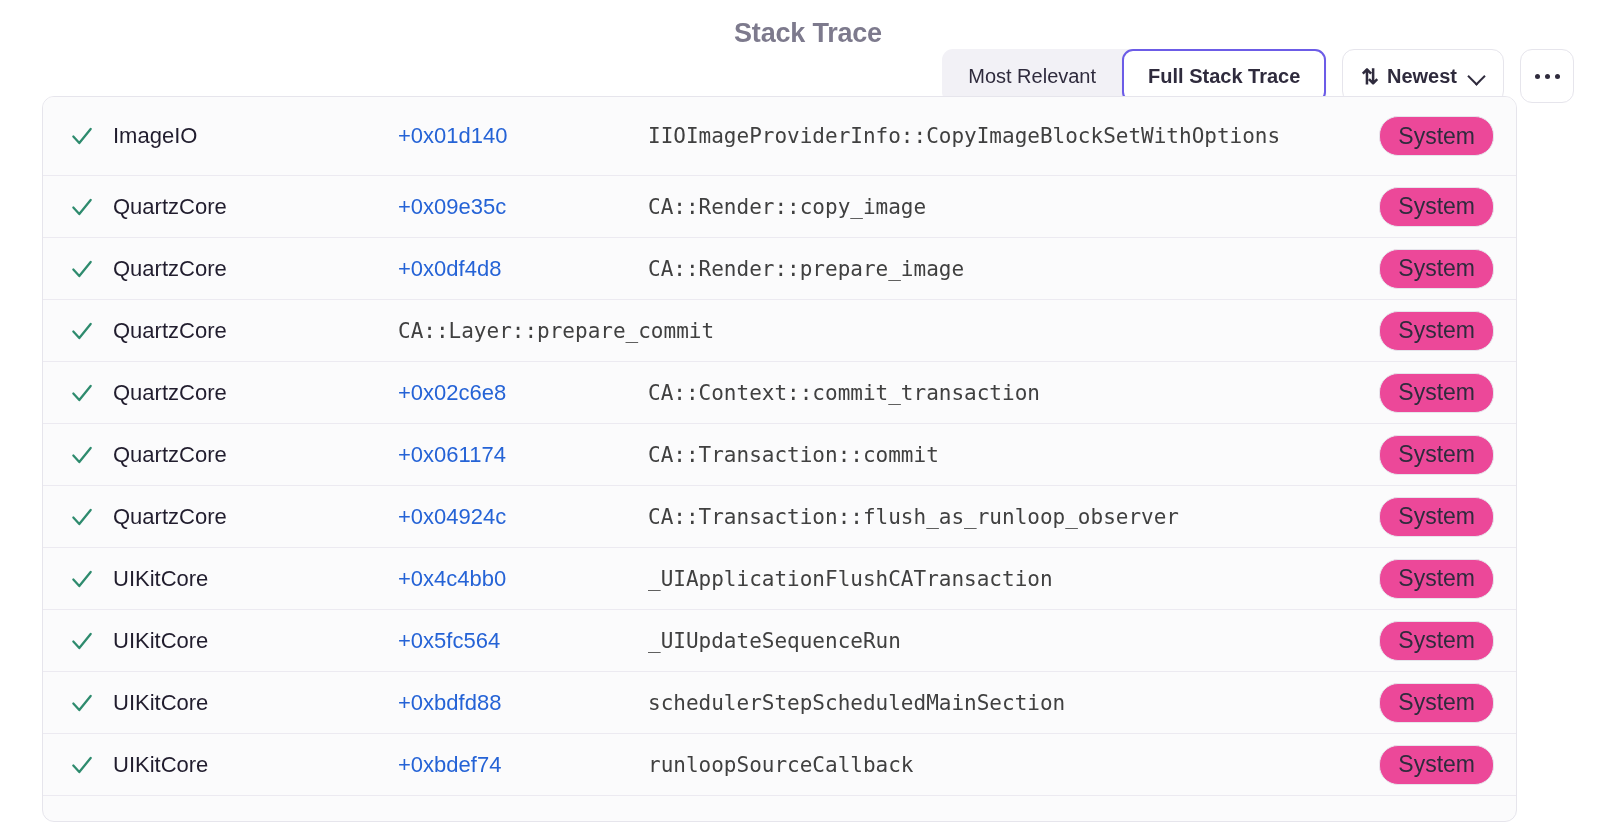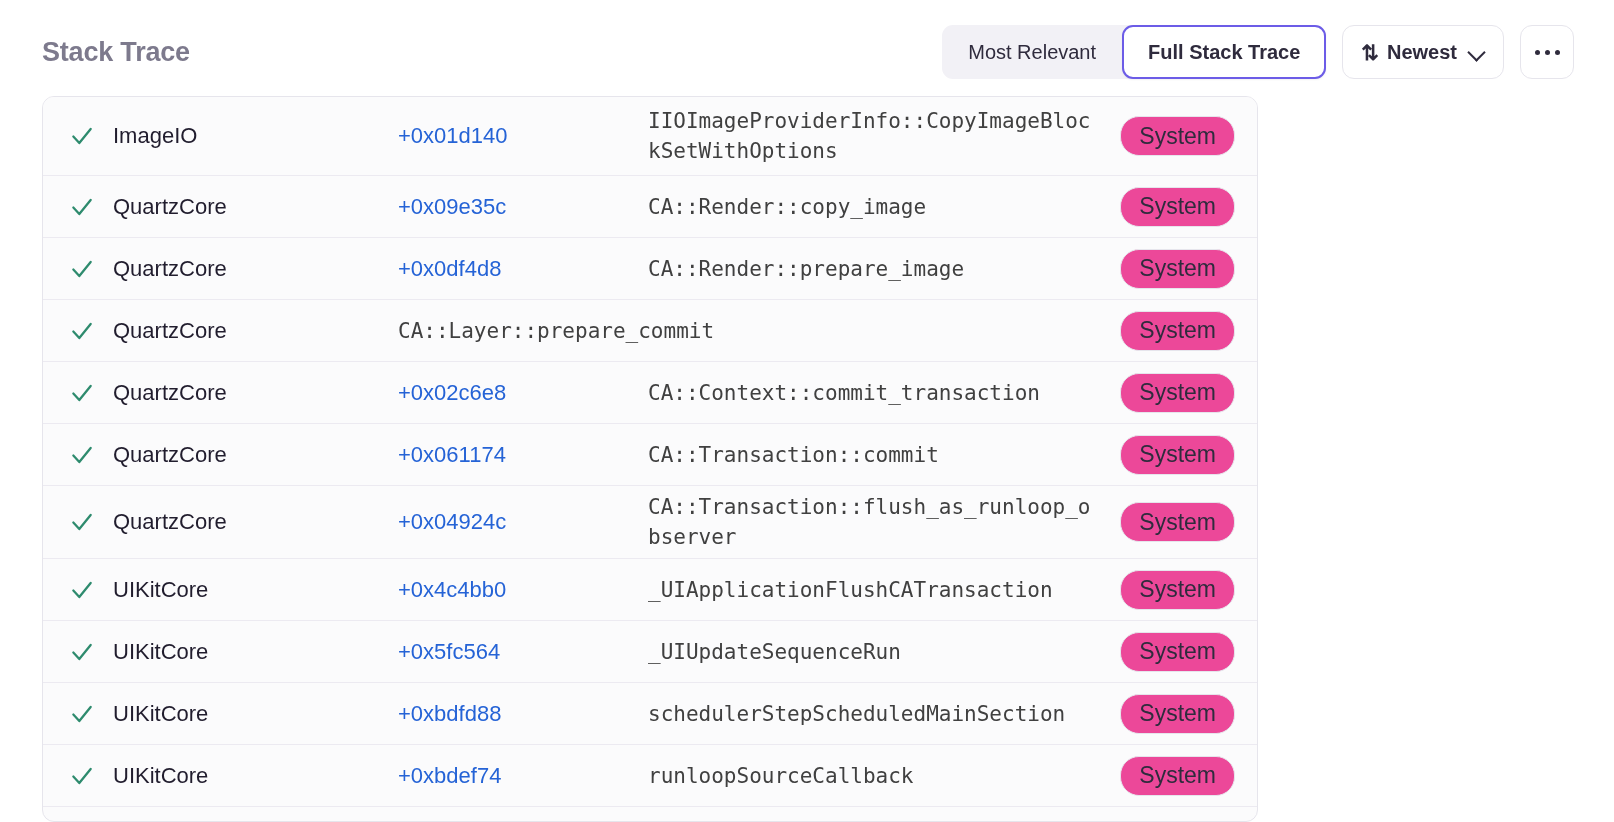--- a/index.html
+++ b/index.html
@@ -18,28 +18,29 @@
   .page {
     position: relative;
     width: 1614px;
     height: 822px;
     background: #ffffff;
   }
 
   
   .header {
     position: absolute;
-    top: 4px;
+    top: 18px;
     left: 0;
     right: 0;
     height: 96px;
     display: flex;
     align-items: center;
     padding: 0 40px 0 42px;
     box-sizing: border-box;
+    flex-direction: column;
   }
   .panel-title {
     font-size: 27px;
     font-weight: bold;
     color: #7d7a8d;
     letter-spacing: -0.2px;
     white-space: nowrap;
   }
   .header-actions {
     margin-left: auto;
@@ -135,21 +136,21 @@
     border-radius: 50%;
     background: #2f2b3d;
     display: block;
   }
 
   
   .stack-card {
     position: absolute;
     left: 42px;
     top: 96px;
-    width: 1216px;
+    width: 1475px;
     height: 726px;
     border: 1.5px solid #e6e5ec;
     border-radius: 12px;
     box-sizing: border-box;
     background: #fbfbfc;
     overflow: hidden;
   }
 
   .frame-row {
     display: flex;

